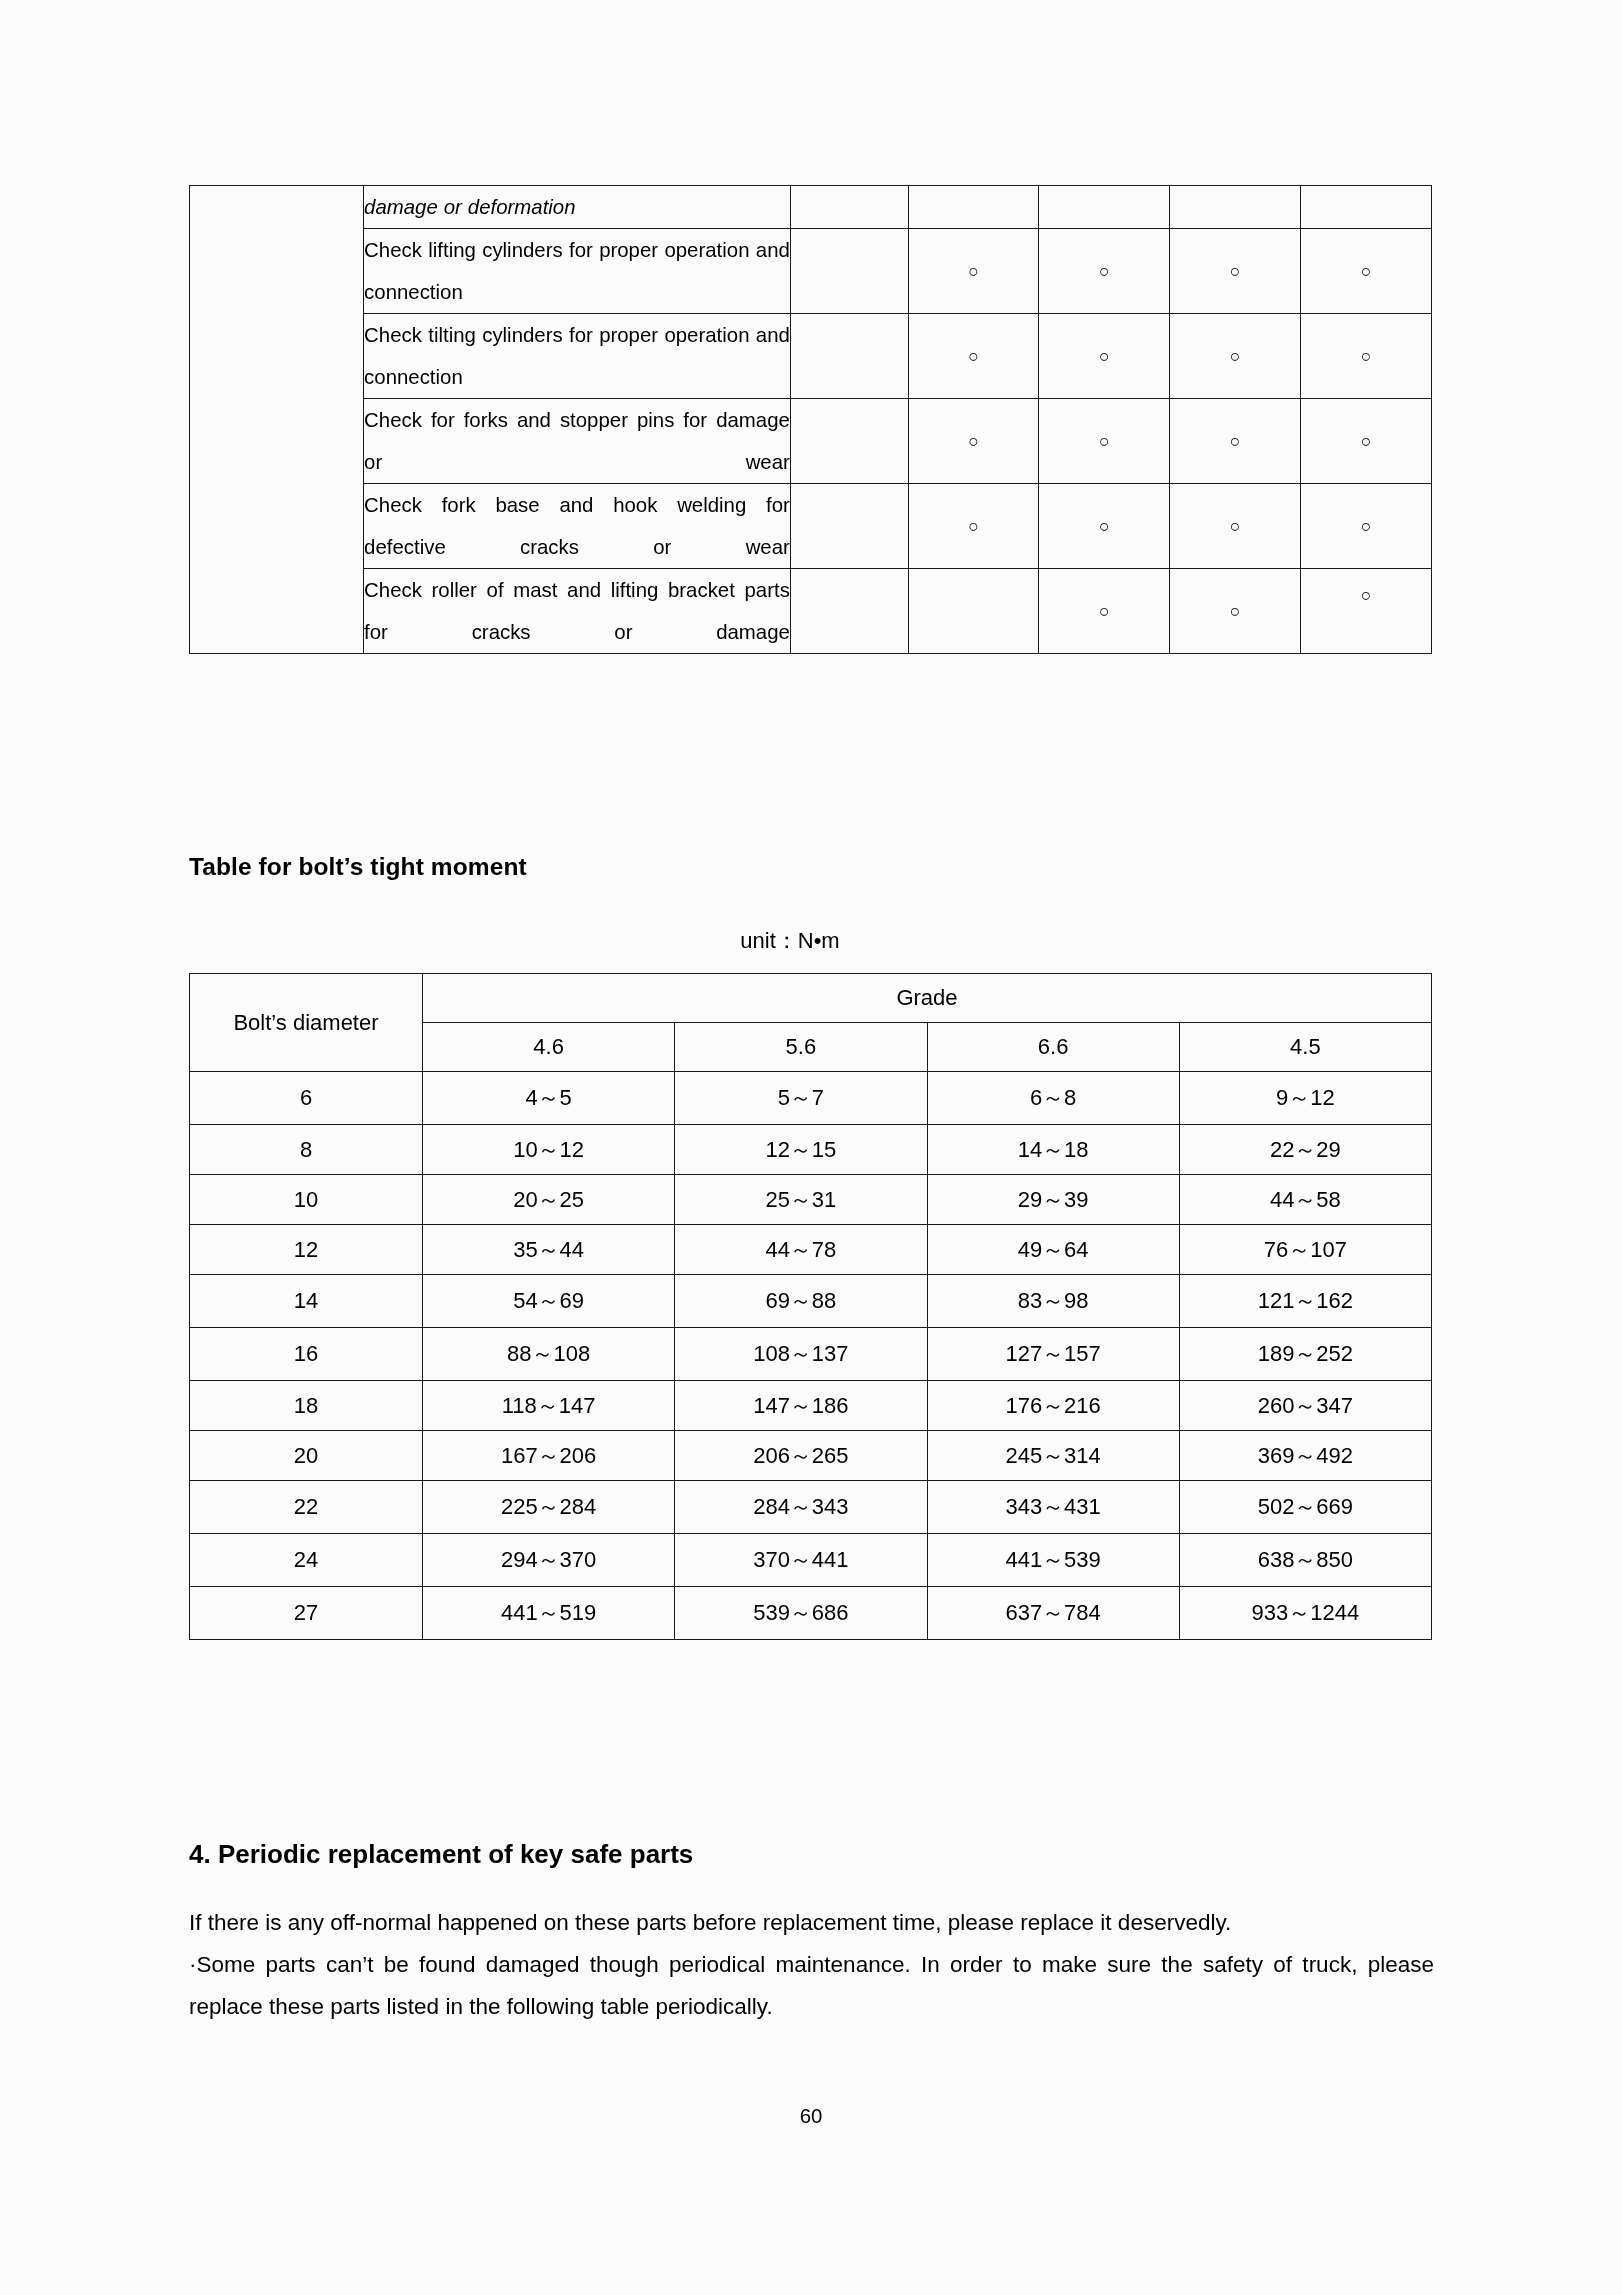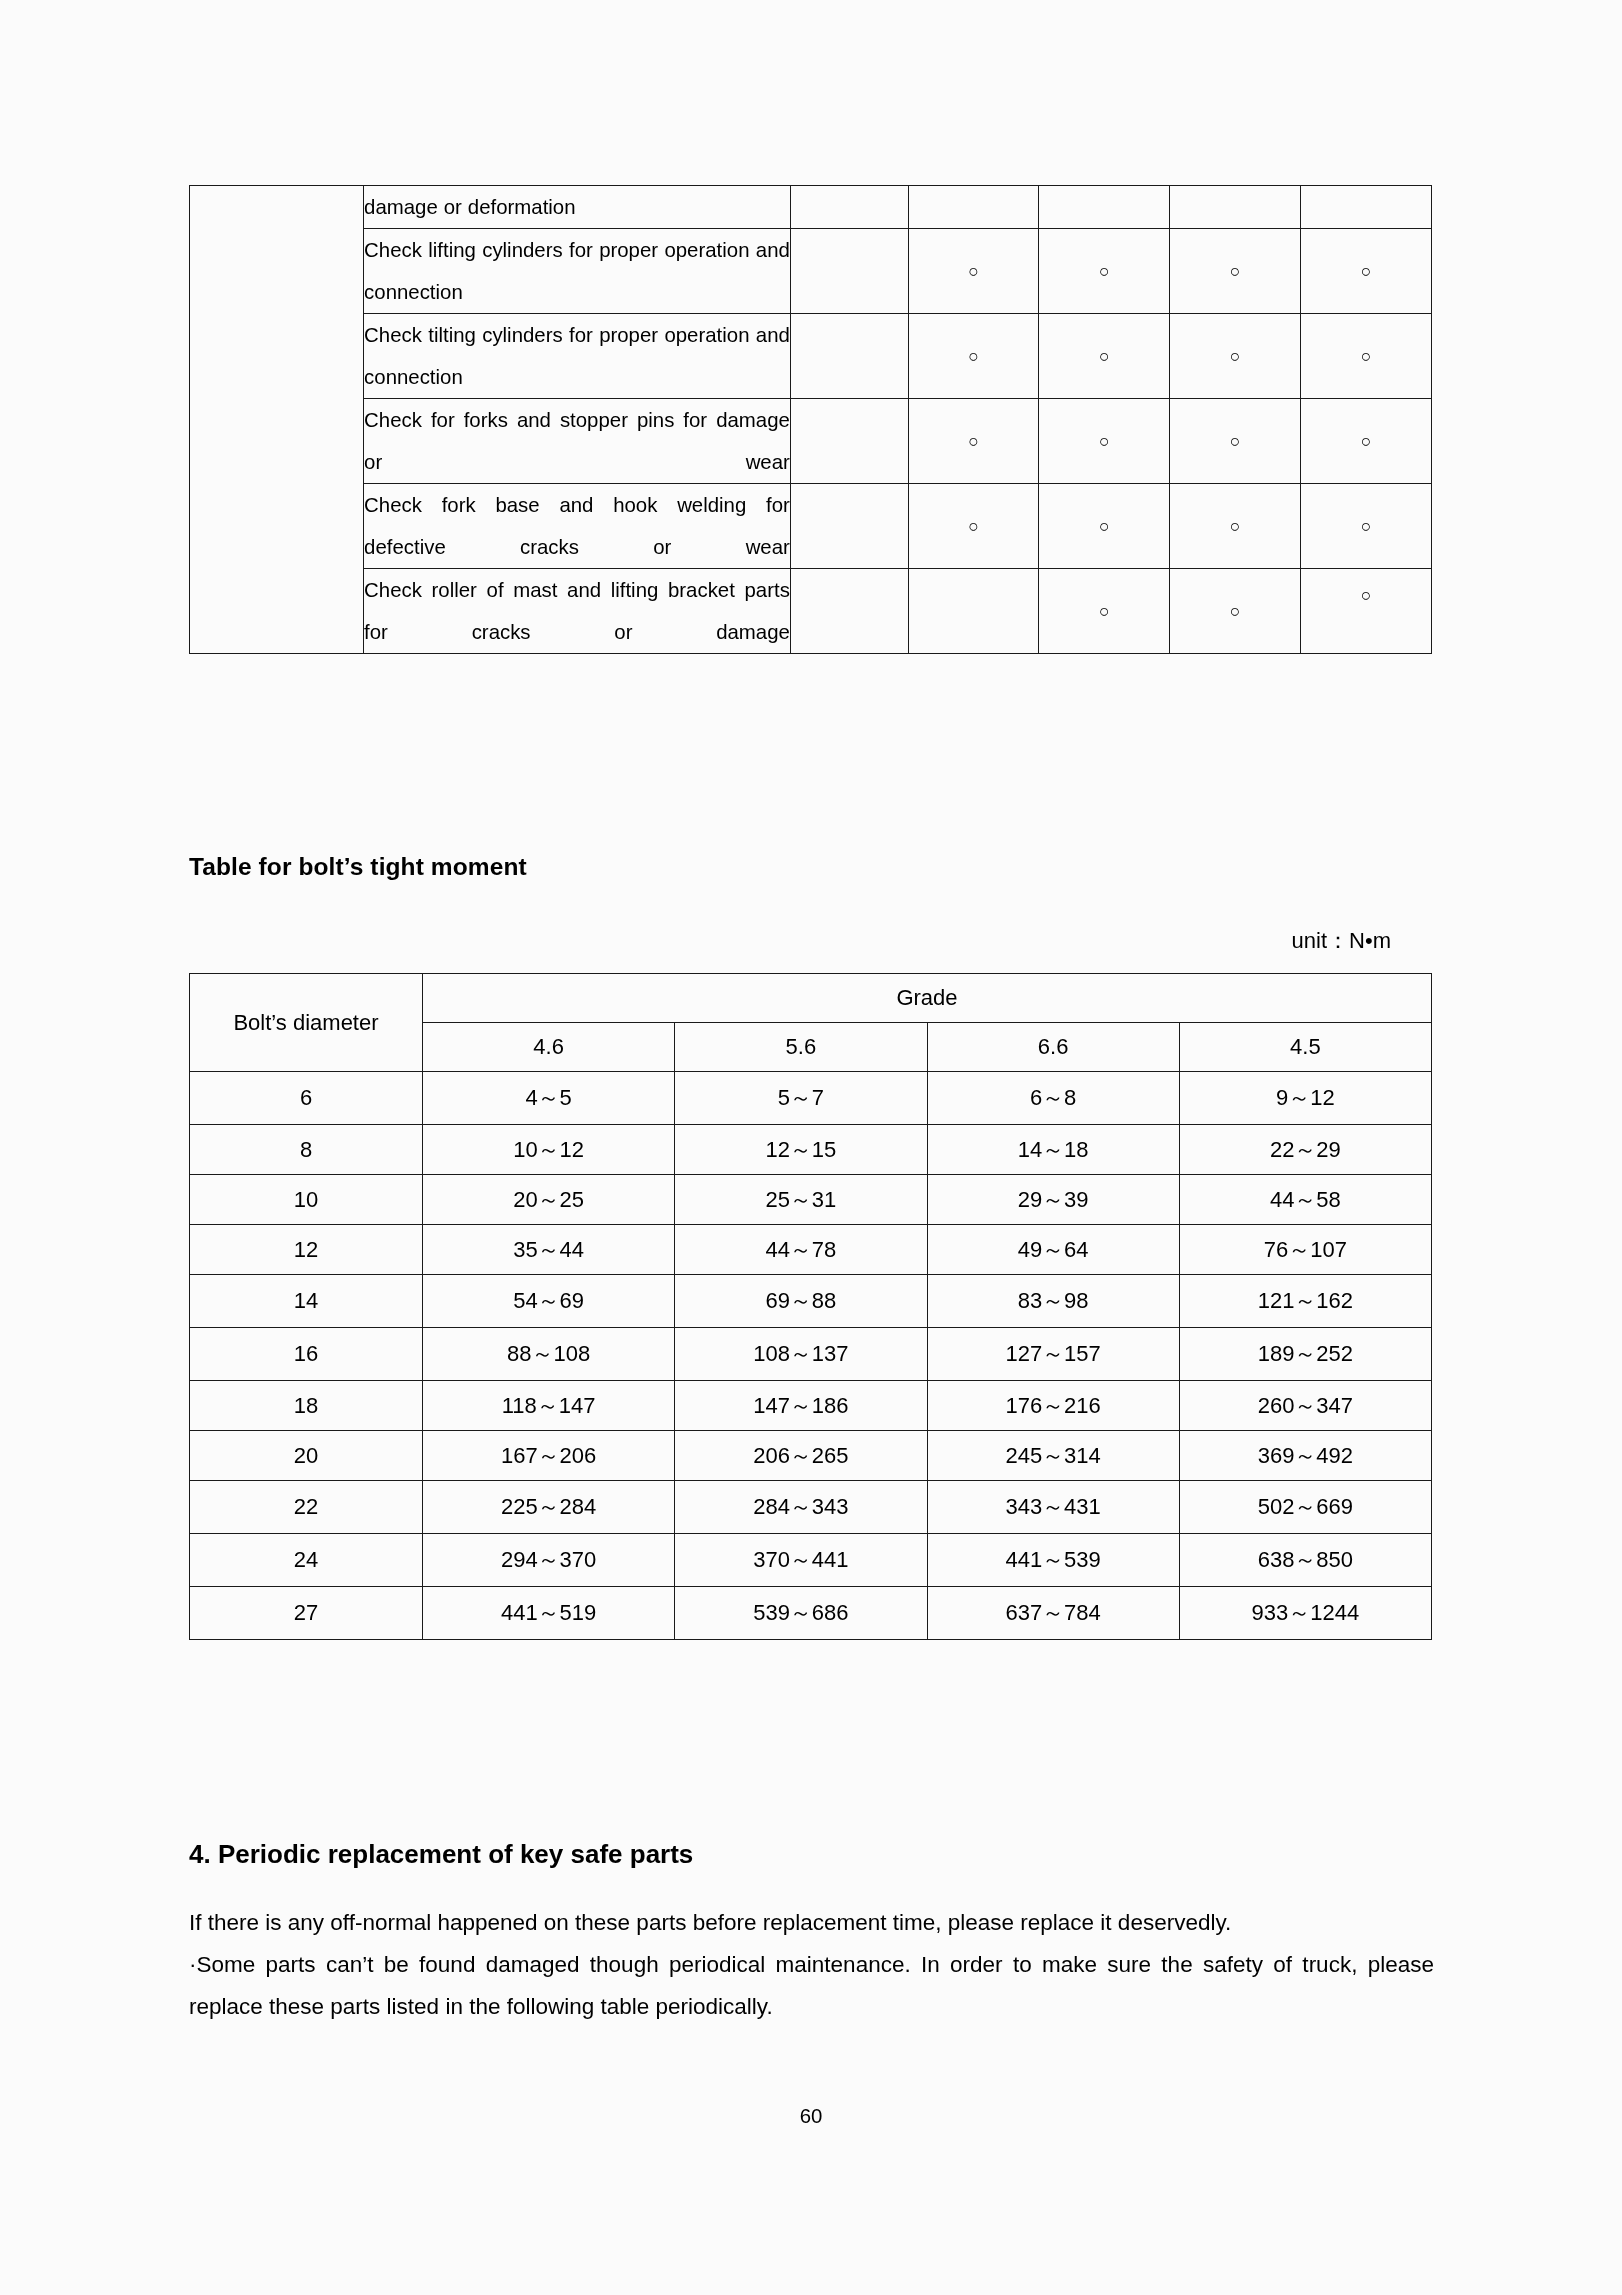--- a/index.html
+++ b/index.html
@@ -45,20 +45,21 @@
     line-height: 42px;
     padding: 5.5px 6.8px 5.5px 8.2px;
     text-align: justify;
     text-align-last: justify;
     vertical-align: top;
     word-spacing: 0.3px;
   }
   td.cl-item.nojustify {
     text-align: left;
     text-align-last: left;
+    font-style: italic;
   }
   td.cl-mark {
     width: 129px;
     text-align: center;
     font-size: 17.7px;
     vertical-align: middle;
   }
   td.cl-mark.col-a { width: 116px; }
   td.cl-mark.align-top { vertical-align: top; padding-top: 16.4px; }
 
@@ -70,21 +71,21 @@
     font-size: 24.5px;
     font-weight: bold;
     letter-spacing: 0.1px;
   }
 
   .unit-label {
     position: absolute;
     left: 189px;
     top: 926px;
     width: 1243px;
-    text-align: right;
+    text-align: center;
     font-size: 22px;
     padding-right: 41px;
     box-sizing: border-box;
   }
 
   
   table.bolts {
     position: absolute;
     left: 189px;
     top: 973px;

